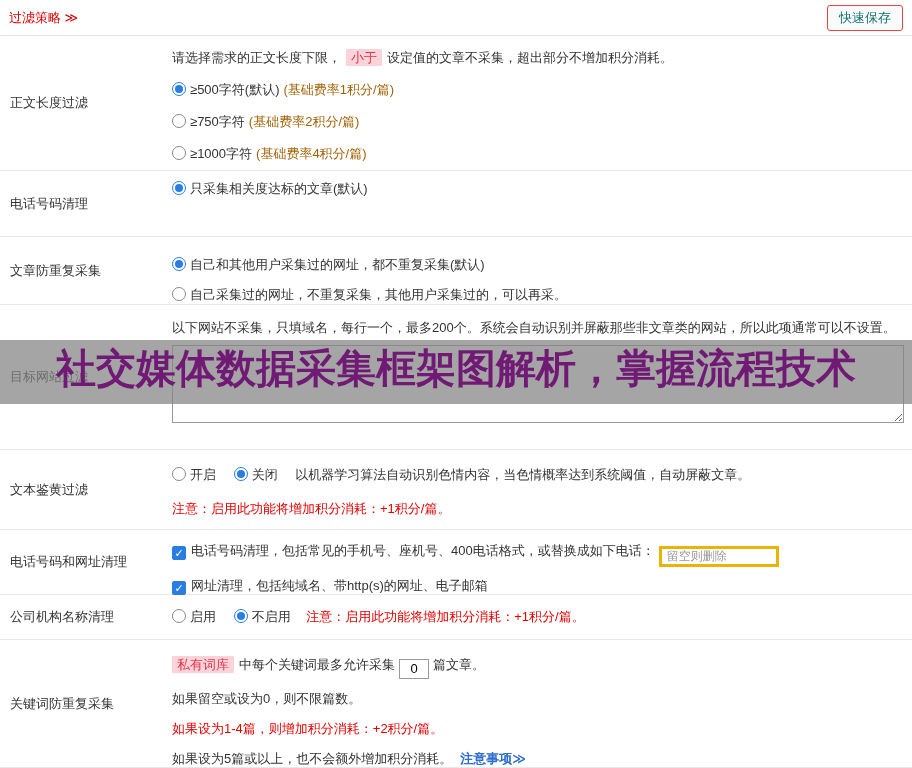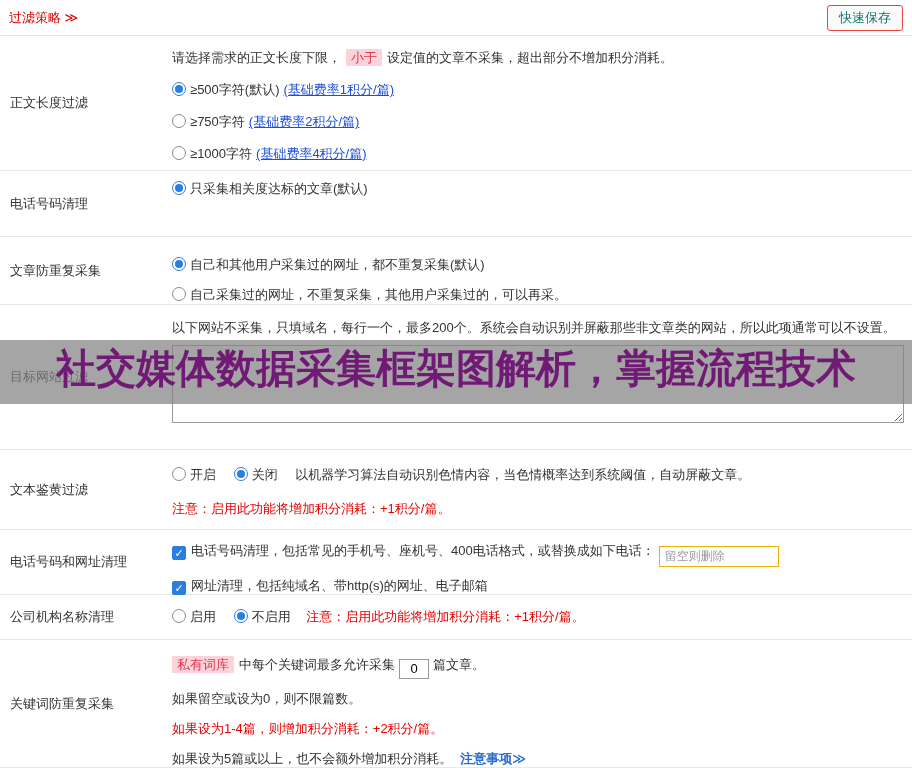--- a/index.html
+++ b/index.html
@@ -24,21 +24,21 @@
          position:relative}
   .radio.checked{border-color:#2a7de1}
   .radio.checked::after{content:"";position:absolute;left:2px;top:2px;width:8px;height:8px;
          border-radius:50%;background:#2a7de1}
   .checkbox{display:inline-block;width:14px;height:14px;background:#2a7de1;border:1px solid #2a7de1;
          border-radius:2px;color:#fff;font-size:11px;line-height:12px;text-align:center;
          vertical-align:-2px;margin-right:5px}
   .checkbox::after{content:"✓"}
 
   .red{color:#e60000}
-  .fee-note{color:#1d4ed8;text-decoration:underline;margin-left:4px}
+  .fee-note{color:#a16207;margin-left:4px}
   .chip{background:#fcd3d8;color:#e0364d;padding:1px 5px;margin:0 5px;border-radius:1px}
   .chip.first{margin-left:0}
   .link{color:#2d6dcc;font-weight:bold;margin-left:8px;cursor:pointer}
   .opt-line{margin-top:10px;line-height:20px}
   .gap-r{margin-right:14px}
 
   .r1 .cnt{padding-top:12px}
   .r1 .desc{line-height:20px}
   .r1 .opt-line{margin-top:12px}
   .r2 .cnt{padding-top:8px}
@@ -49,21 +49,21 @@
   .r3 .opt-line + .opt-line{margin-top:10px}
   .r4 .cnt{padding-top:10px}
   .r4 .desc{line-height:25px}
   .sites-textarea{display:block;width:100%;height:78px;margin-top:5px;border:1px solid #999;
                   padding:4px 6px;font:13px/1.4 "Liberation Sans","DejaVu Sans",sans-serif}
   .r5 .cnt{padding-top:15px}
   .r5 .note{margin-top:14px;line-height:20px}
   .r6 .cnt{padding-top:10px}
   .r6 .opt-line{margin-top:0;line-height:22px}
   .r6 .opt-line + .opt-line{margin-top:8px}
-  .phone-input{width:120px;height:21px;border:1px solid #eab308;padding:1px 5px;font-size:12px;
+  .phone-input{width:120px;height:21px;border:3px solid #eab308;padding:1px 5px;font-size:12px;
                vertical-align:-5px;margin-left:4px}
   .phone-input::placeholder{color:#999}
   .r7 .cnt{padding-top:12px;line-height:20px}
   .r7 .note{margin-left:12px}
   .r8 .cnt{padding-top:10px}
   .r8 .line{line-height:21px;margin-top:9px}
   .r8 .line.first{margin-top:4px;line-height:22px}
   .count-input{width:30px;height:20px;border:1px solid #999;text-align:center;font-size:13px;
                vertical-align:-4px;margin:0 4px}
 

